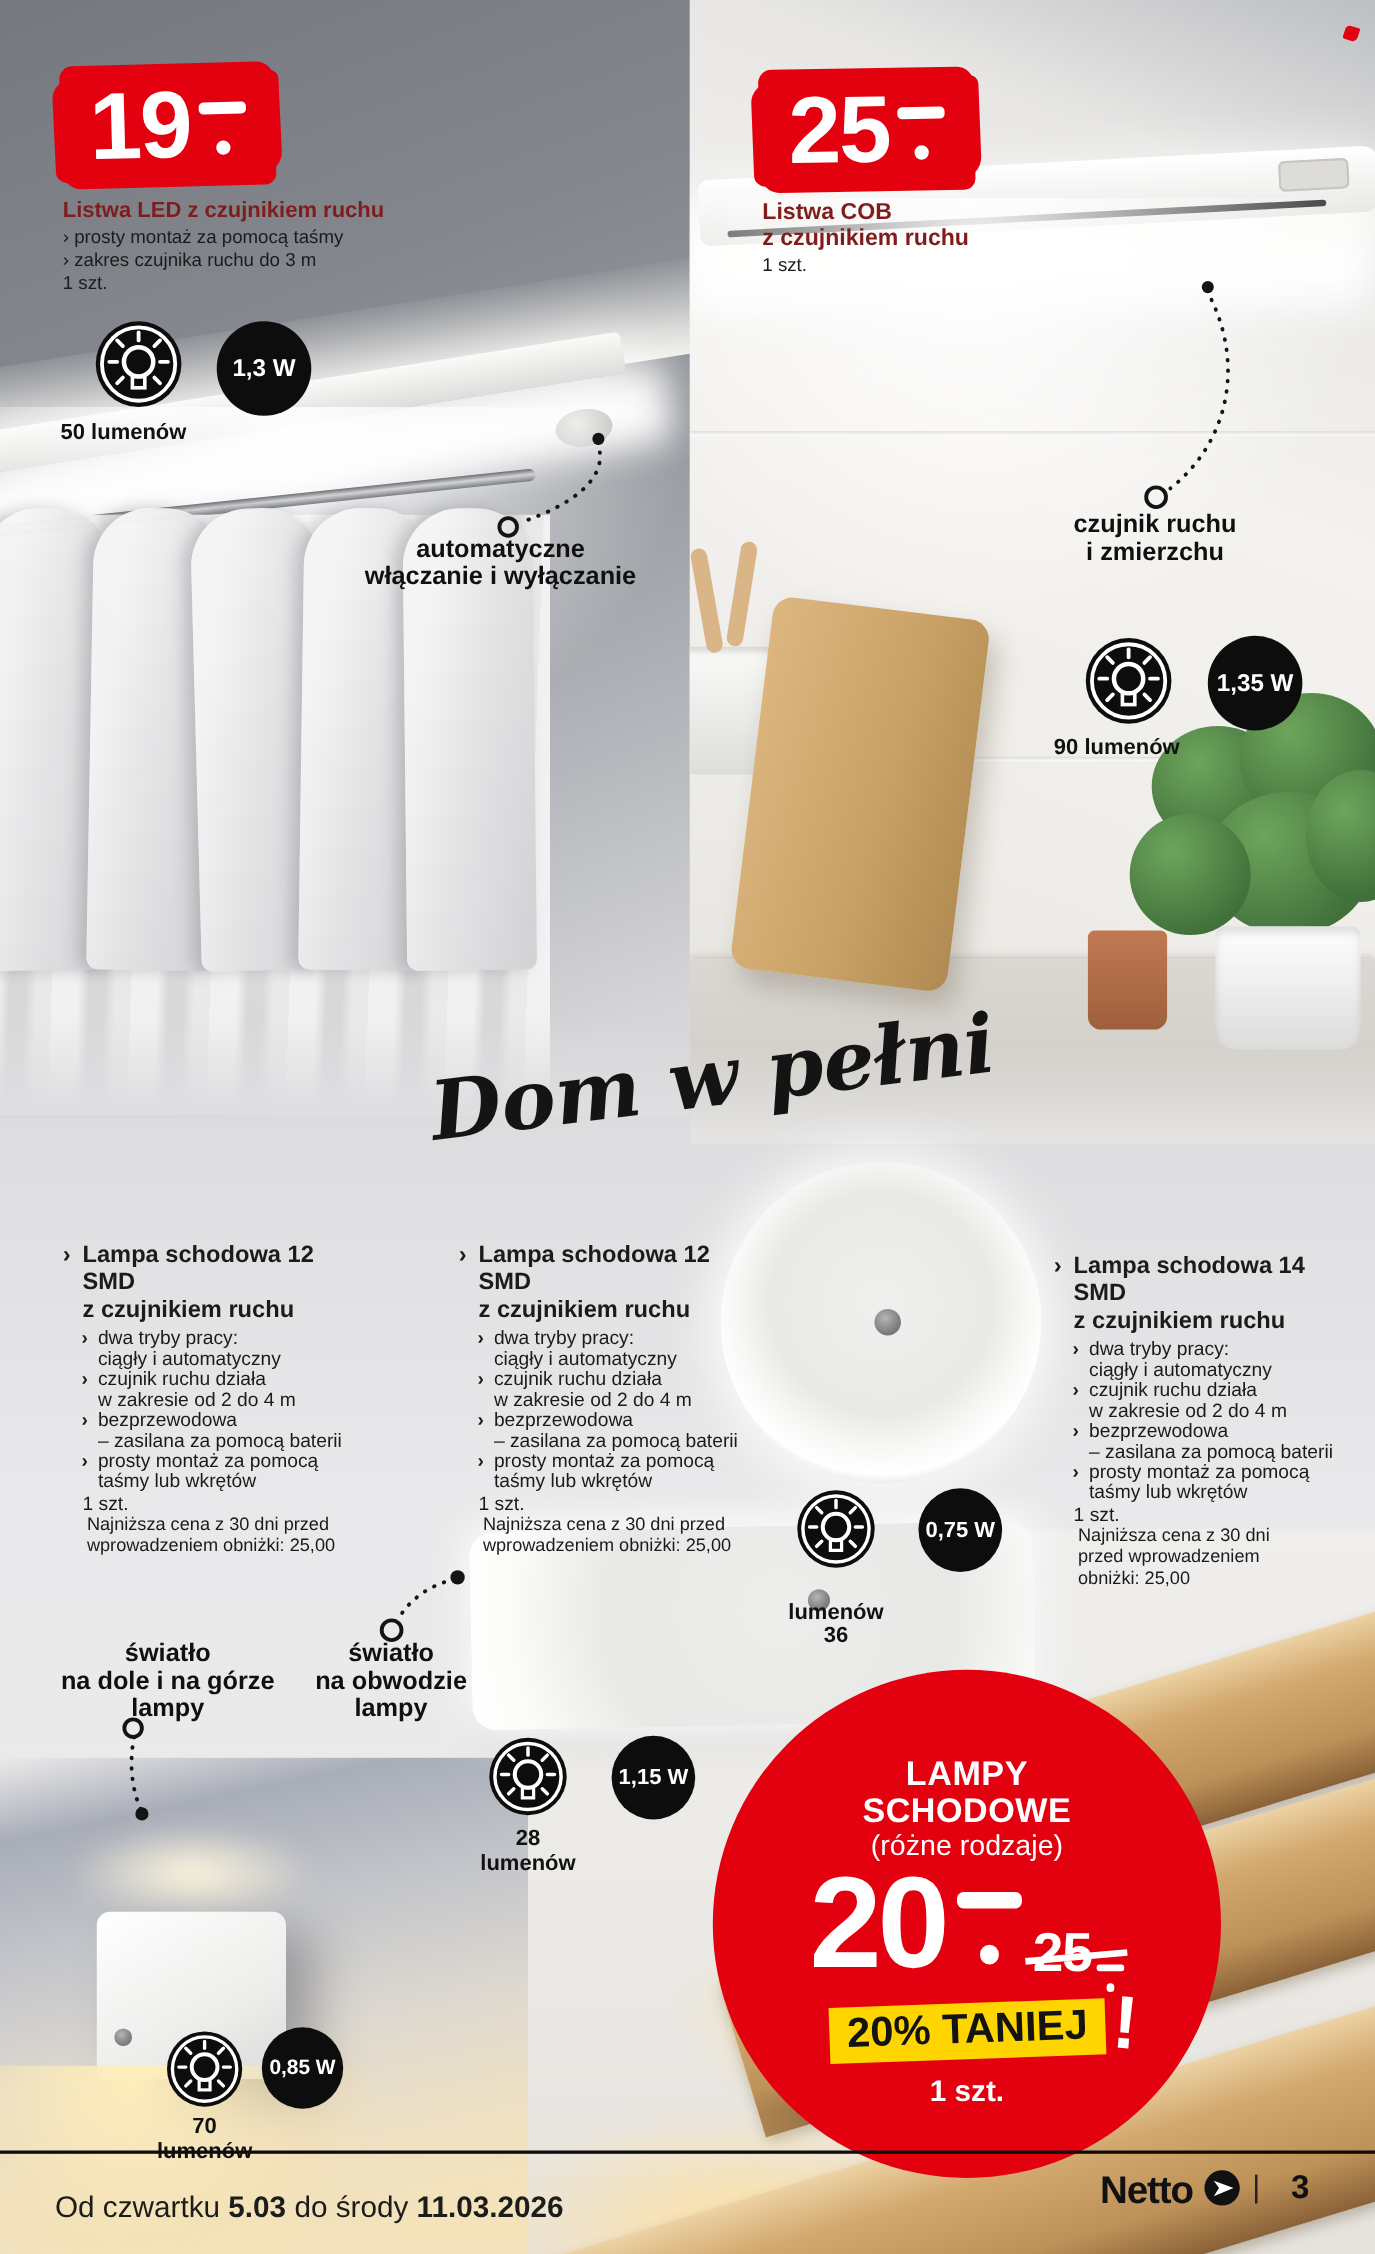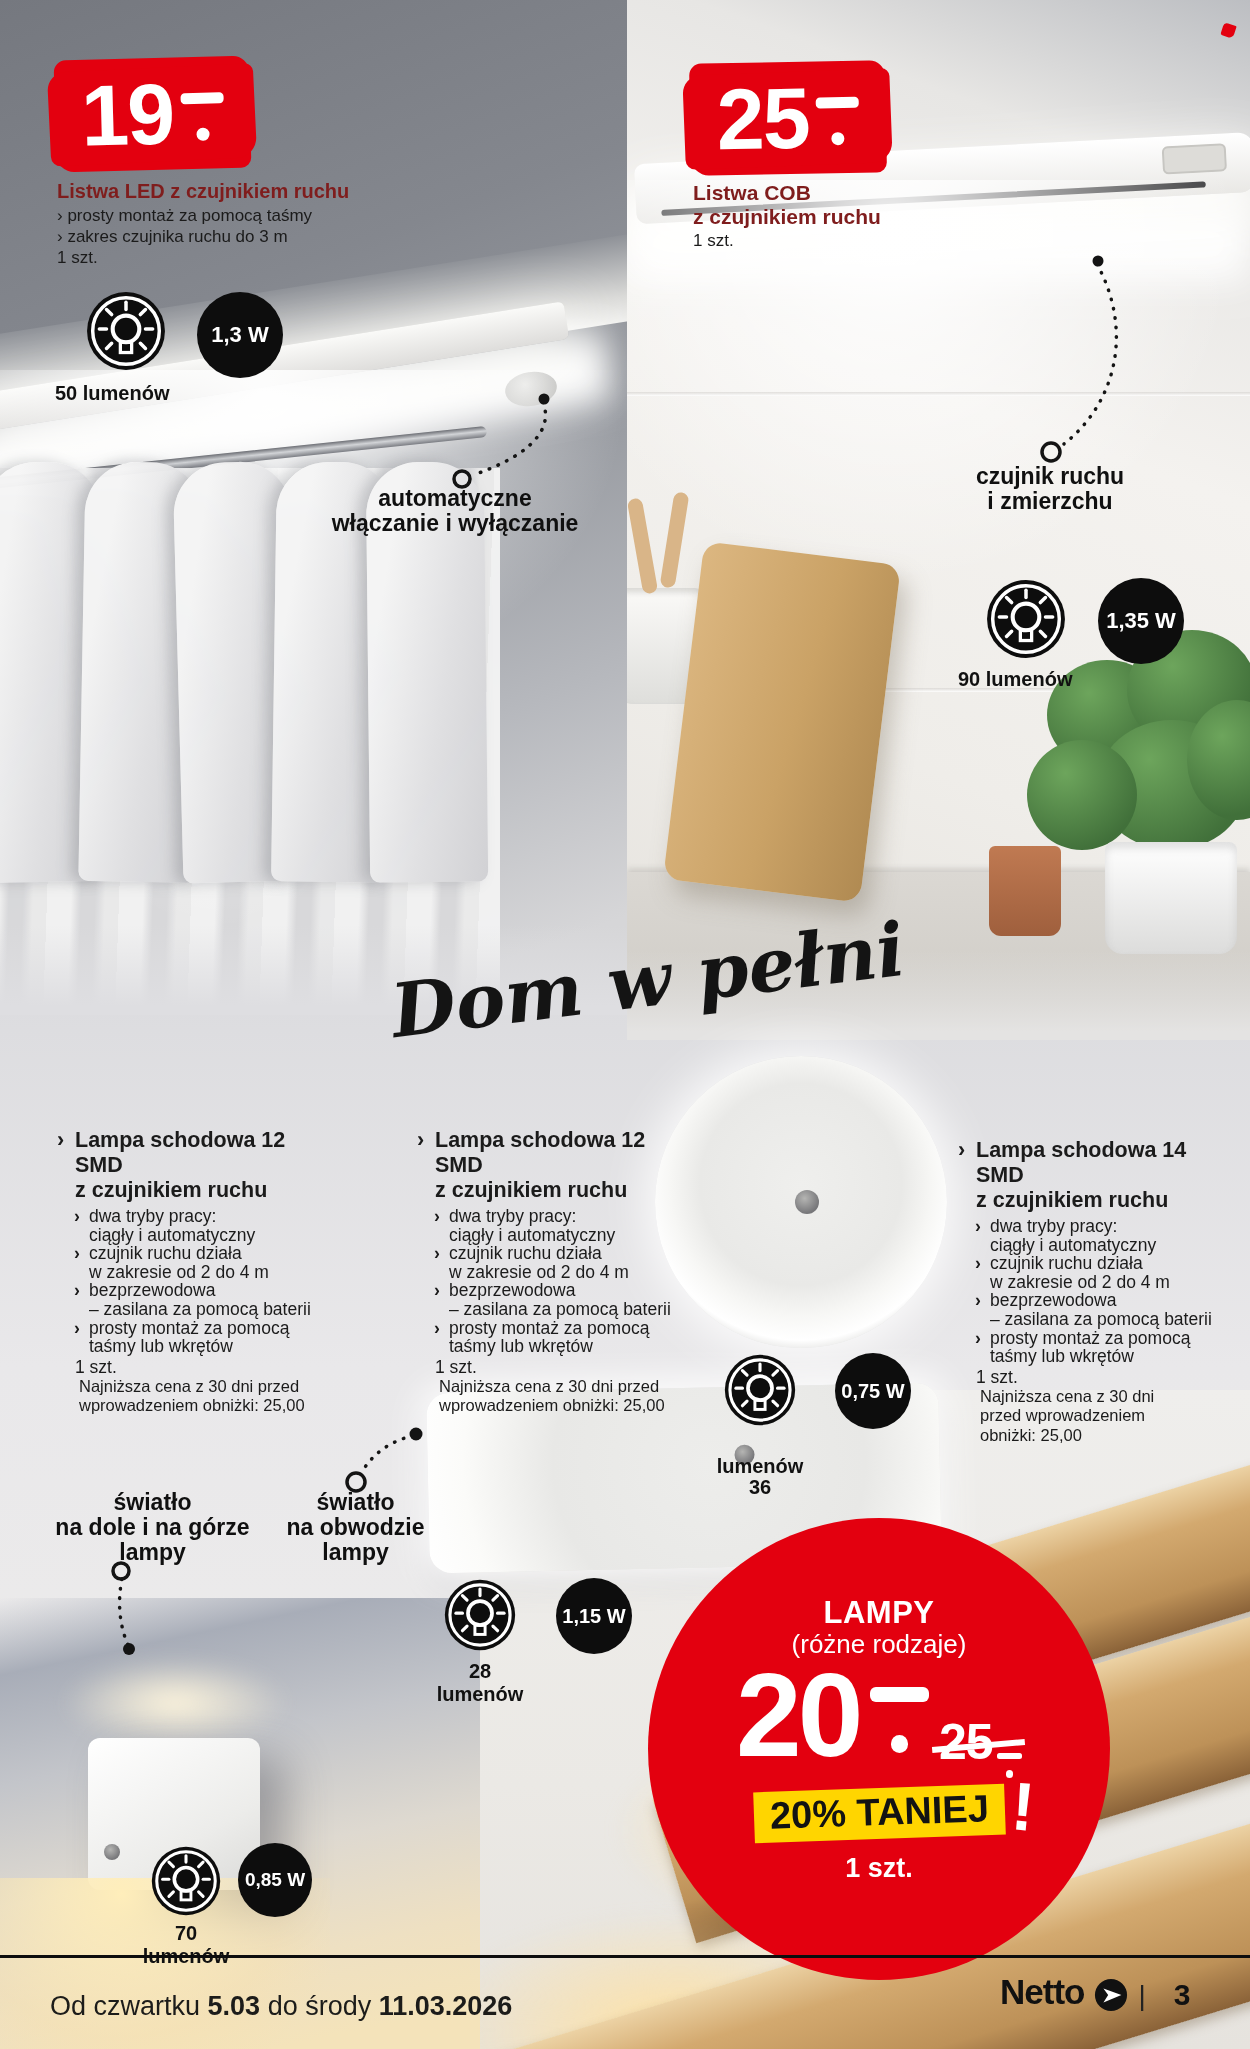--- a/index.html
+++ b/index.html
@@ -402,20 +402,21 @@
       </g>
     </svg>
   </div>
   <div class="abs watt-badge" style="left:556px;top:1578px;width:76px;height:76px;font-size:20px;">1,15 W</div>
   <div class="abs lumens-label" style="left:448px;top:1660px;width:64px;text-align:center;font-size:20px;">28</div>
   <div class="abs lumens-label" style="left:415px;top:1683px;width:130px;text-align:center;font-size:20px;">lumenów</div>
 
   <div id="promo" class="abs">
     <div style="padding-top:78px;">
       <div class="promo-t1">LAMPY</div>
+      <div class="promo-t1">SCHODOWE</div>
       <div class="promo-sub">(różne rodzaje)</div>
       <div class="promo-price-row">
         <span class="promo-price">20</span>
         <span class="sfx" style="font-size:118px;margin-top:.22em;">
           <span class="bar"></span>
             <span class="pt"></span>
         </span>
         <span class="promo-old">
           <span>25</span><span class="sfx" style="font-size:50px;height:.5em;margin-top:.14em;">
               <span class="bar"></span>
@@ -453,21 +454,21 @@
   <div class="abs lumens-label" style="left:154px;top:1922px;width:64px;text-align:center;font-size:20px;">70</div>
   <div class="abs lumens-label" style="left:121px;top:1945px;width:130px;text-align:center;font-size:20px;">lumenów</div>
 
   <div id="footer-rule" class="abs"></div>
   <div class="abs footer-text" style="left:50px;top:1974px;margin-top:17px;">
     <span>Od czwartku</span>
     <span class="fw-b">5.03</span>
     <span>do środy</span>
     <span class="fw-b">11.03.2026</span>
   </div>
-  <div class="abs footer-text" style="left:1000px;top:1972px;display:flex;align-items:flex-end;gap:10px;">
+  <div class="abs footer-text" style="left:1000px;top:1972px;display:flex;align-items:flex-start;gap:10px;">
     <span id="brand">Netto</span>
     <svg width="34" height="34" viewBox="0 0 36 36">
       <circle cx="18" cy="18" r="17" fill="#111"></circle>
       <polygon points="10,11 29,18 10,26 15,18" fill="#fff"></polygon>
     </svg>
     <span style="font-size:28px;color:#222;">|</span>
     <span id="page-no" style="margin-left:18px;">3</span>
   </div>
 
   <div id="corner-mark" class="abs"></div>

